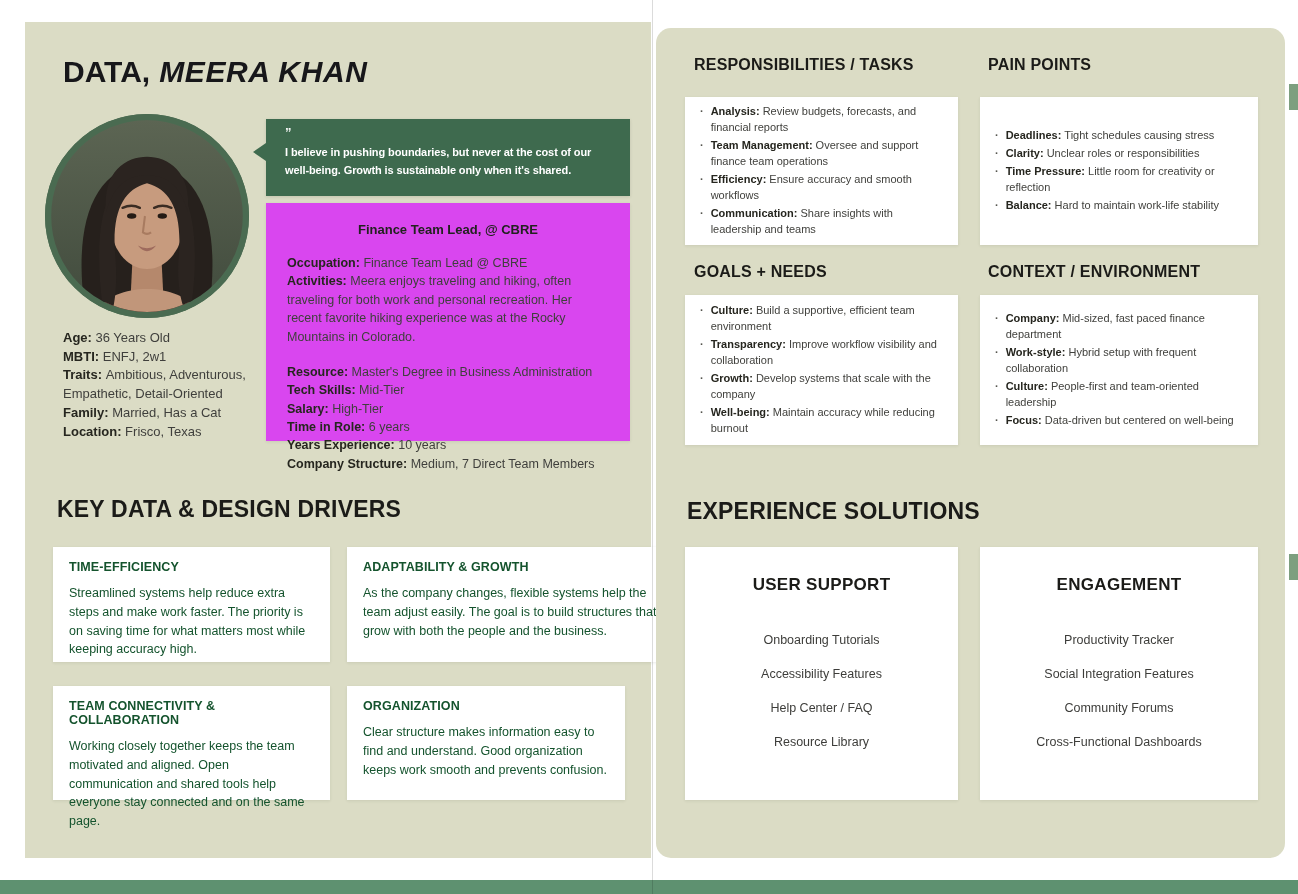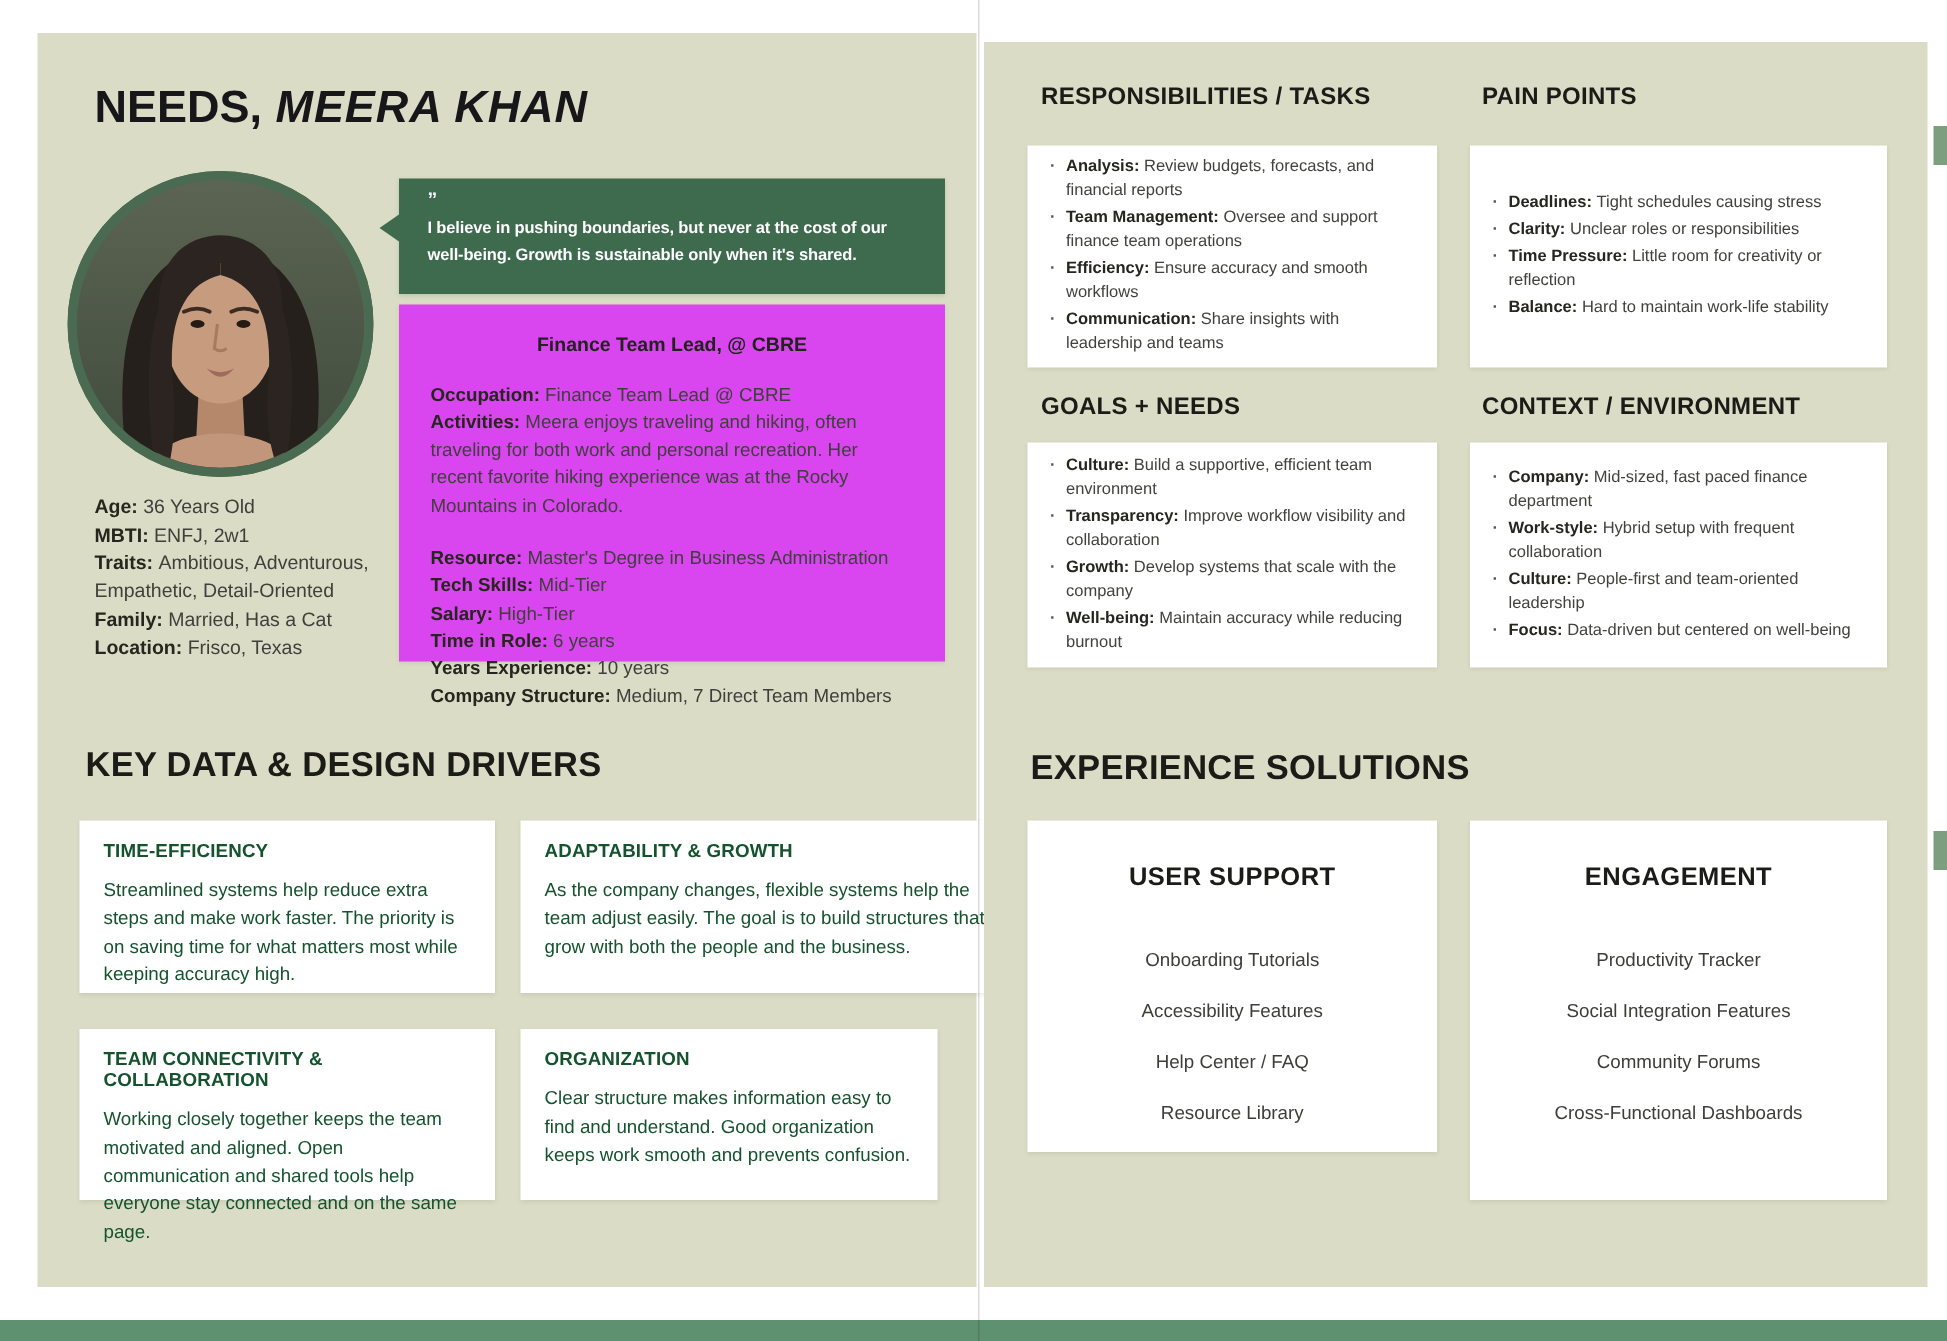--- a/index.html
+++ b/index.html
@@ -4,21 +4,21 @@
 <style>
   html,body{margin:0;padding:0;}
   body{
     width:1298px;height:894px;position:relative;overflow:hidden;
     background:#ffffff;
     font-family:"Liberation Sans","DejaVu Sans",sans-serif;
     color:#3d3d3b;
   }
   .artboard{position:absolute;background:#dbdcc5;}
   #board-left{left:25px;top:22px;width:626px;height:836px;}
-  #board-right{left:656px;top:28px;width:629px;height:830px;}
+  #board-right{left:656px;top:28px;width:629px;height:830px;border-radius:15px;}
   #divider{position:absolute;left:652px;top:0;width:1px;height:894px;background:rgba(0,0,0,0.14);z-index:5;}
   #bottom-bar{position:absolute;left:0;bottom:0;width:1298px;height:14px;background:#5e9170;z-index:4;}
   .edge-tab{position:absolute;right:0;width:9px;height:26px;background:#7d9f7f;z-index:4;}
   #edge-tab-1{top:84px;} #edge-tab-2{top:554px;}
 
   
   .page-title{position:absolute;left:38px;top:33px;margin:0;font-size:30px;line-height:34px;color:#17171a;white-space:nowrap;}
   .t-bold{font-weight:800;}
   .t-italic{font-style:italic;font-weight:700;margin-left:9px;letter-spacing:0.6px;}
 
@@ -65,38 +65,38 @@
   #resp-card{left:29px;top:69px;width:273px;height:148px;}
   #pain-card{left:324px;top:69px;width:278px;height:148px;}
   #goals-card{left:29px;top:267px;width:273px;height:150px;}
   #ctx-card{left:324px;top:267px;width:278px;height:150px;}
   .bullet-item{display:flex;gap:7px;font-size:11px;line-height:1.45;color:#41413d;margin:1px 0;}
   .bullet-item .dot{flex:0 0 auto;color:#55554f;font-weight:700;}
   .bullet-item b{font-weight:700;color:#26261f;}
 
   .exp-card{position:absolute;background:#ffffff;box-shadow:0 1px 3px rgba(50,60,40,.10);
     box-sizing:border-box;padding:28px 10px 0;text-align:center;}
-  #exp-card-1{left:29px;top:519px;width:273px;height:221px;}
+  #exp-card-1{left:29px;top:519px;width:273px;height:253px;}
   #exp-card-2{left:324px;top:519px;width:278px;height:253px;}
   .exp-title{font-size:17px;font-weight:800;color:#1b1b18;letter-spacing:0.3px;margin:0;}
   .sol-items{margin-top:38px;display:flex;flex-direction:column;gap:20px;}
   .plain-item{font-size:12.5px;color:#3d3d3a;}
 </style>
 </head>
 <body>
 
 <div id="divider"></div>
 <div id="bottom-bar"></div>
 <div id="edge-tab-1" class="edge-tab"></div>
 <div id="edge-tab-2" class="edge-tab"></div>
 
 <div id="board-left" class="artboard">
 
   <h1 class="page-title">
-    <span class="t-bold">NEEDS,</span><span class="t-italic">MEERA KHAN</span>
+    <span class="t-bold">DATA,</span><span class="t-italic">MEERA KHAN</span>
   </h1>
 
   <div class="avatar">
     <svg viewBox="0 0 200 200" width="204" height="204">
       <defs>
         <clipPath id="pc">
             <circle cx="100" cy="100" r="94"></circle>
           </clipPath>
         <linearGradient id="bg" x1="0" y1="0" x2="0" y2="1">
           <stop offset="0" stop-color="#5c6553"></stop>

